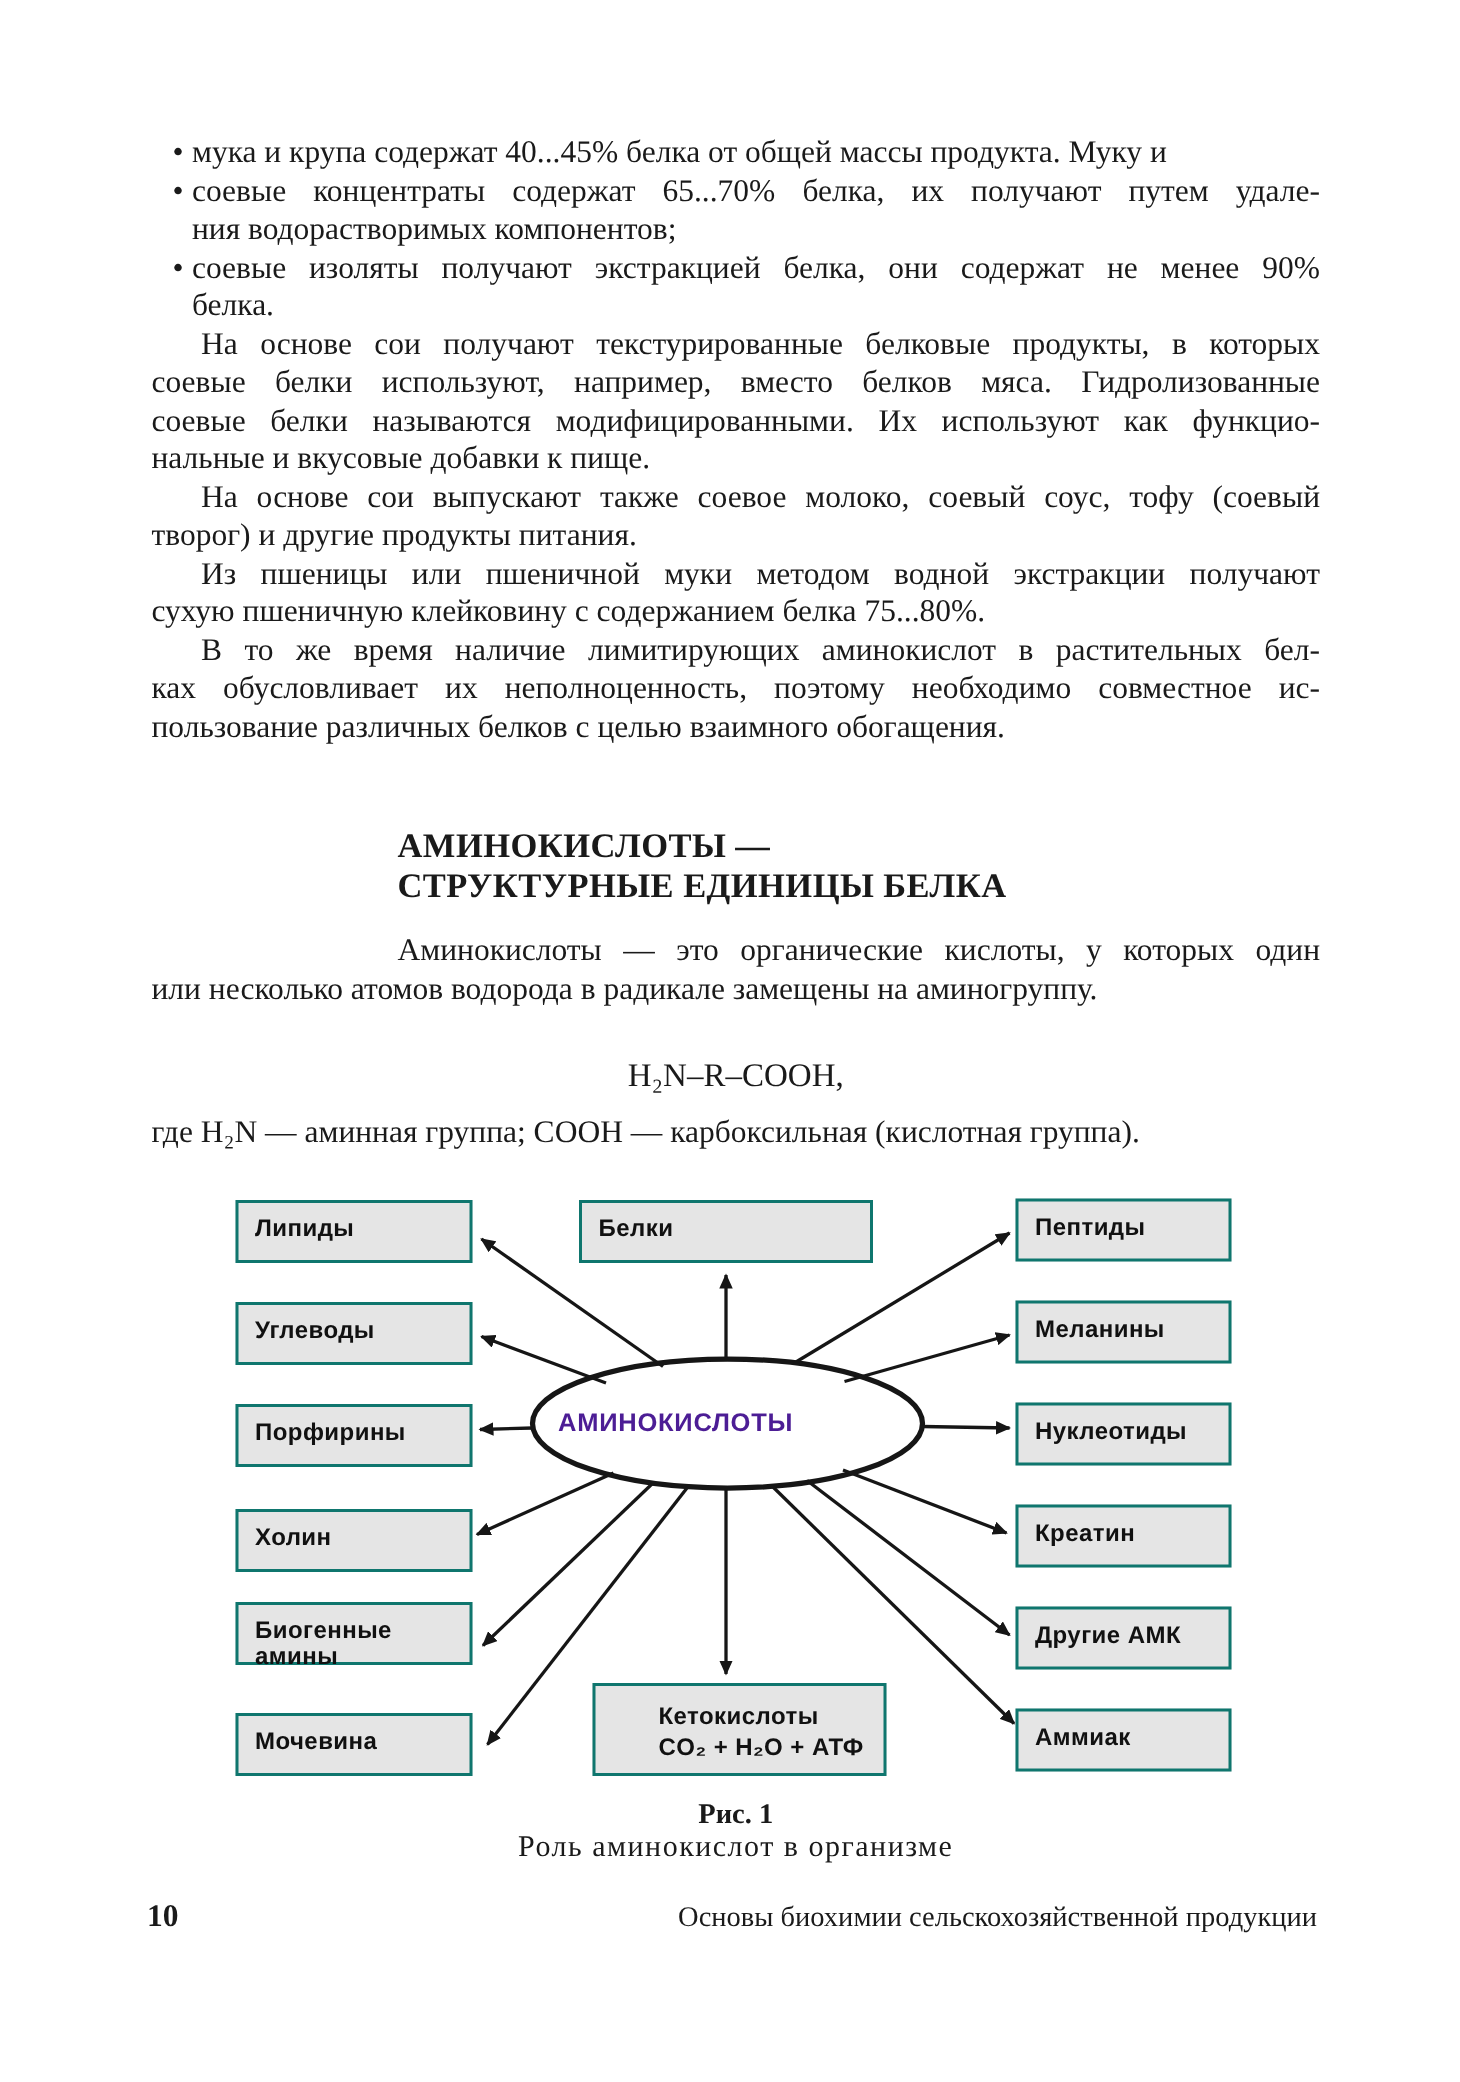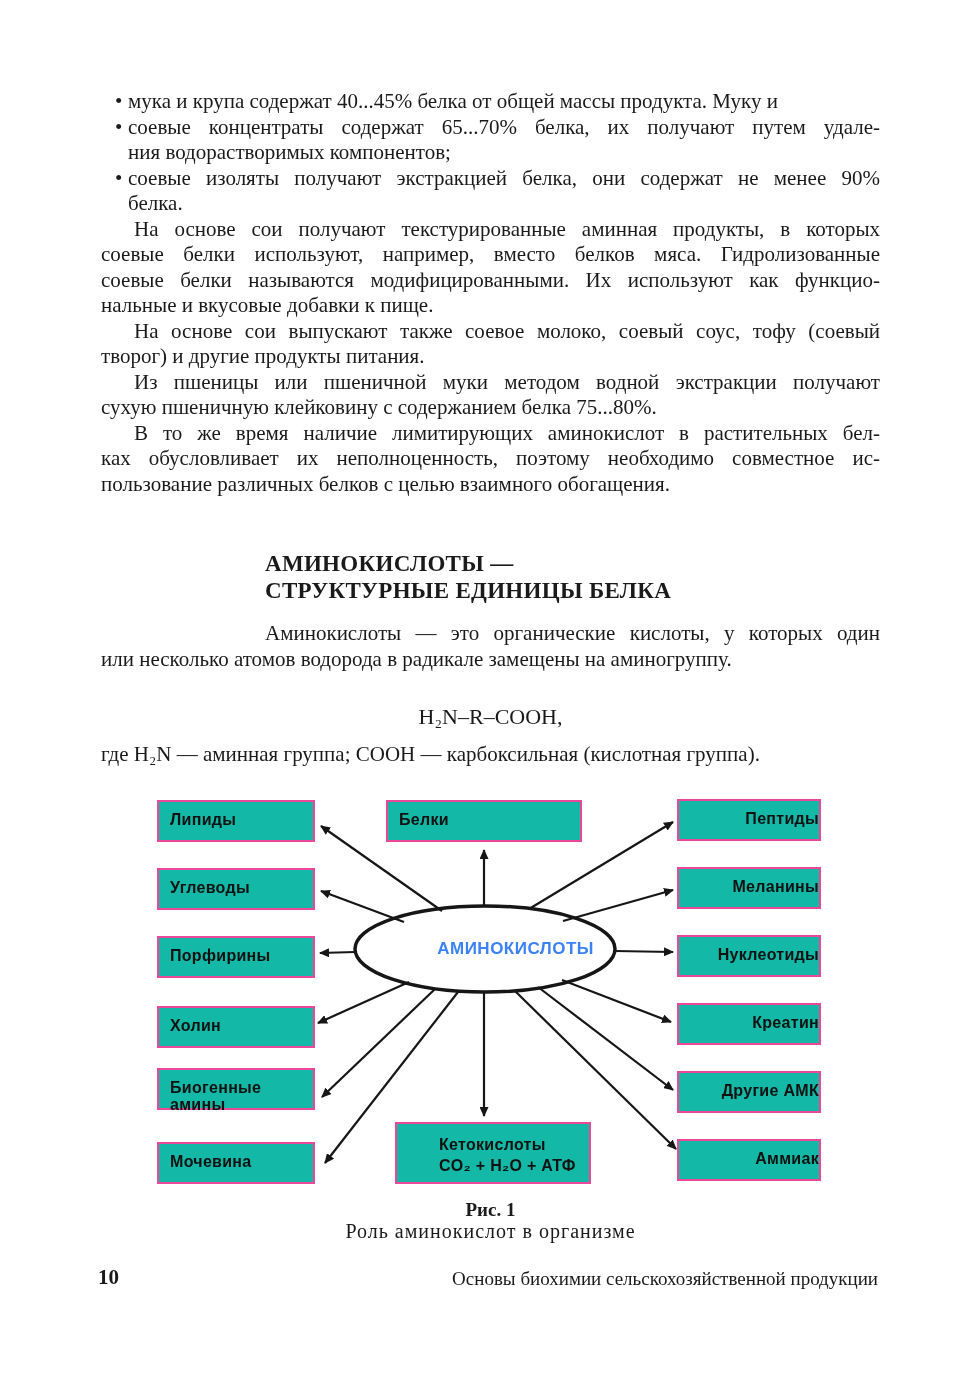--- a/index.html
+++ b/index.html
@@ -22,35 +22,35 @@
   
   .heading{left:265px;top:550px;width:600px;font-weight:bold;font-size:23px;letter-spacing:.3px;}
   .heading .hline{line-height:27px;}
   
   .formula-wrap{left:101px;top:704px;width:779px;text-align:center;font-size:22px;line-height:26px;}
   .formula-intro{text-indent:33px;line-height:25.5px;}
   .formula-note{left:101px;top:742px;width:779px;font-size:21px;line-height:25.5px;}
   
   .fig-svg{left:0;top:0;pointer-events:none;}
   .box{
-    position:absolute;box-sizing:border-box;background:#14b8a6;border:2px solid #ec4899;
+    position:absolute;box-sizing:border-box;background:#e5e5e5;border:2px solid #0f766e;
     font-family:"Liberation Sans","DejaVu Sans",sans-serif;
     font-weight:bold;font-size:16px;line-height:17px;letter-spacing:.3px;
     padding:9px 0 0 11px;color:#111;
   }
   .box-l{left:157px;width:158px;height:42px;}
   .bl0{top:800px;} .bl1{top:868px;} .bl2{top:936px;} .bl3{top:1006px;} .bl4{top:1068px;} .bl5{top:1142px;}
-  .box-r{left:677px;width:144px;height:42px;text-align:right;}
+  .box-r{left:677px;width:144px;height:42px;}
   .br0{top:799px;} .br1{top:867px;} .br2{top:935px;} .br3{top:1003px;} .br4{top:1071px;} .br5{top:1139px;}
   .box-top{left:386px;top:800px;width:196px;height:42px;}
   .box-bottom{left:395px;top:1122px;width:196px;height:62px;padding:10px 0 0 42px;line-height:21px;}
   .ellipse-label{
-    left:372px;top:939px;width:222px;text-align:right;
+    left:372px;top:939px;width:222px;text-align:left;
     font-family:"Liberation Sans","DejaVu Sans",sans-serif;
-    font-weight:bold;font-size:17px;letter-spacing:.5px;color:#3b82f6;
+    font-weight:bold;font-size:17px;letter-spacing:.5px;color:#4c1d95;
   }
   
   .caption{left:101px;top:1200px;width:779px;text-align:center;}
   .caption-label{font-weight:bold;font-size:19px;line-height:20px;}
   .caption-text{font-size:20px;line-height:22px;letter-spacing:1px;}
   
   .page-num{left:98px;top:1265px;font-weight:bold;font-size:21px;}
   .running-title{right:95px;top:1268px;font-size:19px;}
 </style>
 </head>
@@ -64,21 +64,21 @@
     <div class="bullet-item">
         <div class="line">соевые концентраты содержат 65...70% белка, их получают путем удале-</div>
         <div class="line">ния водорастворимых компонентов;</div>
       </div>
     <div class="bullet-item">
         <div class="line">соевые изоляты получают экстракцией белка, они содержат не менее 90%</div>
         <div class="line">белка.</div>
       </div>
   </div>
   <div class="para">
-      <div class="line">На основе сои получают текстурированные аминная продукты, в которых</div>
+      <div class="line">На основе сои получают текстурированные белковые продукты, в которых</div>
       <div class="line">соевые белки используют, например, вместо белков мяса. Гидролизованные</div>
       <div class="line">соевые белки называются модифицированными. Их используют как функцио-</div>
       <div class="line">нальные и вкусовые добавки к пище.</div>
     </div>
   <div class="para">
       <div class="line">На основе сои выпускают также соевое молоко, соевый соус, тофу (соевый</div>
       <div class="line">творог) и другие продукты питания.</div>
     </div>
   <div class="para">
       <div class="line">Из пшеницы или пшеничной муки методом водной экстракции получают</div>

